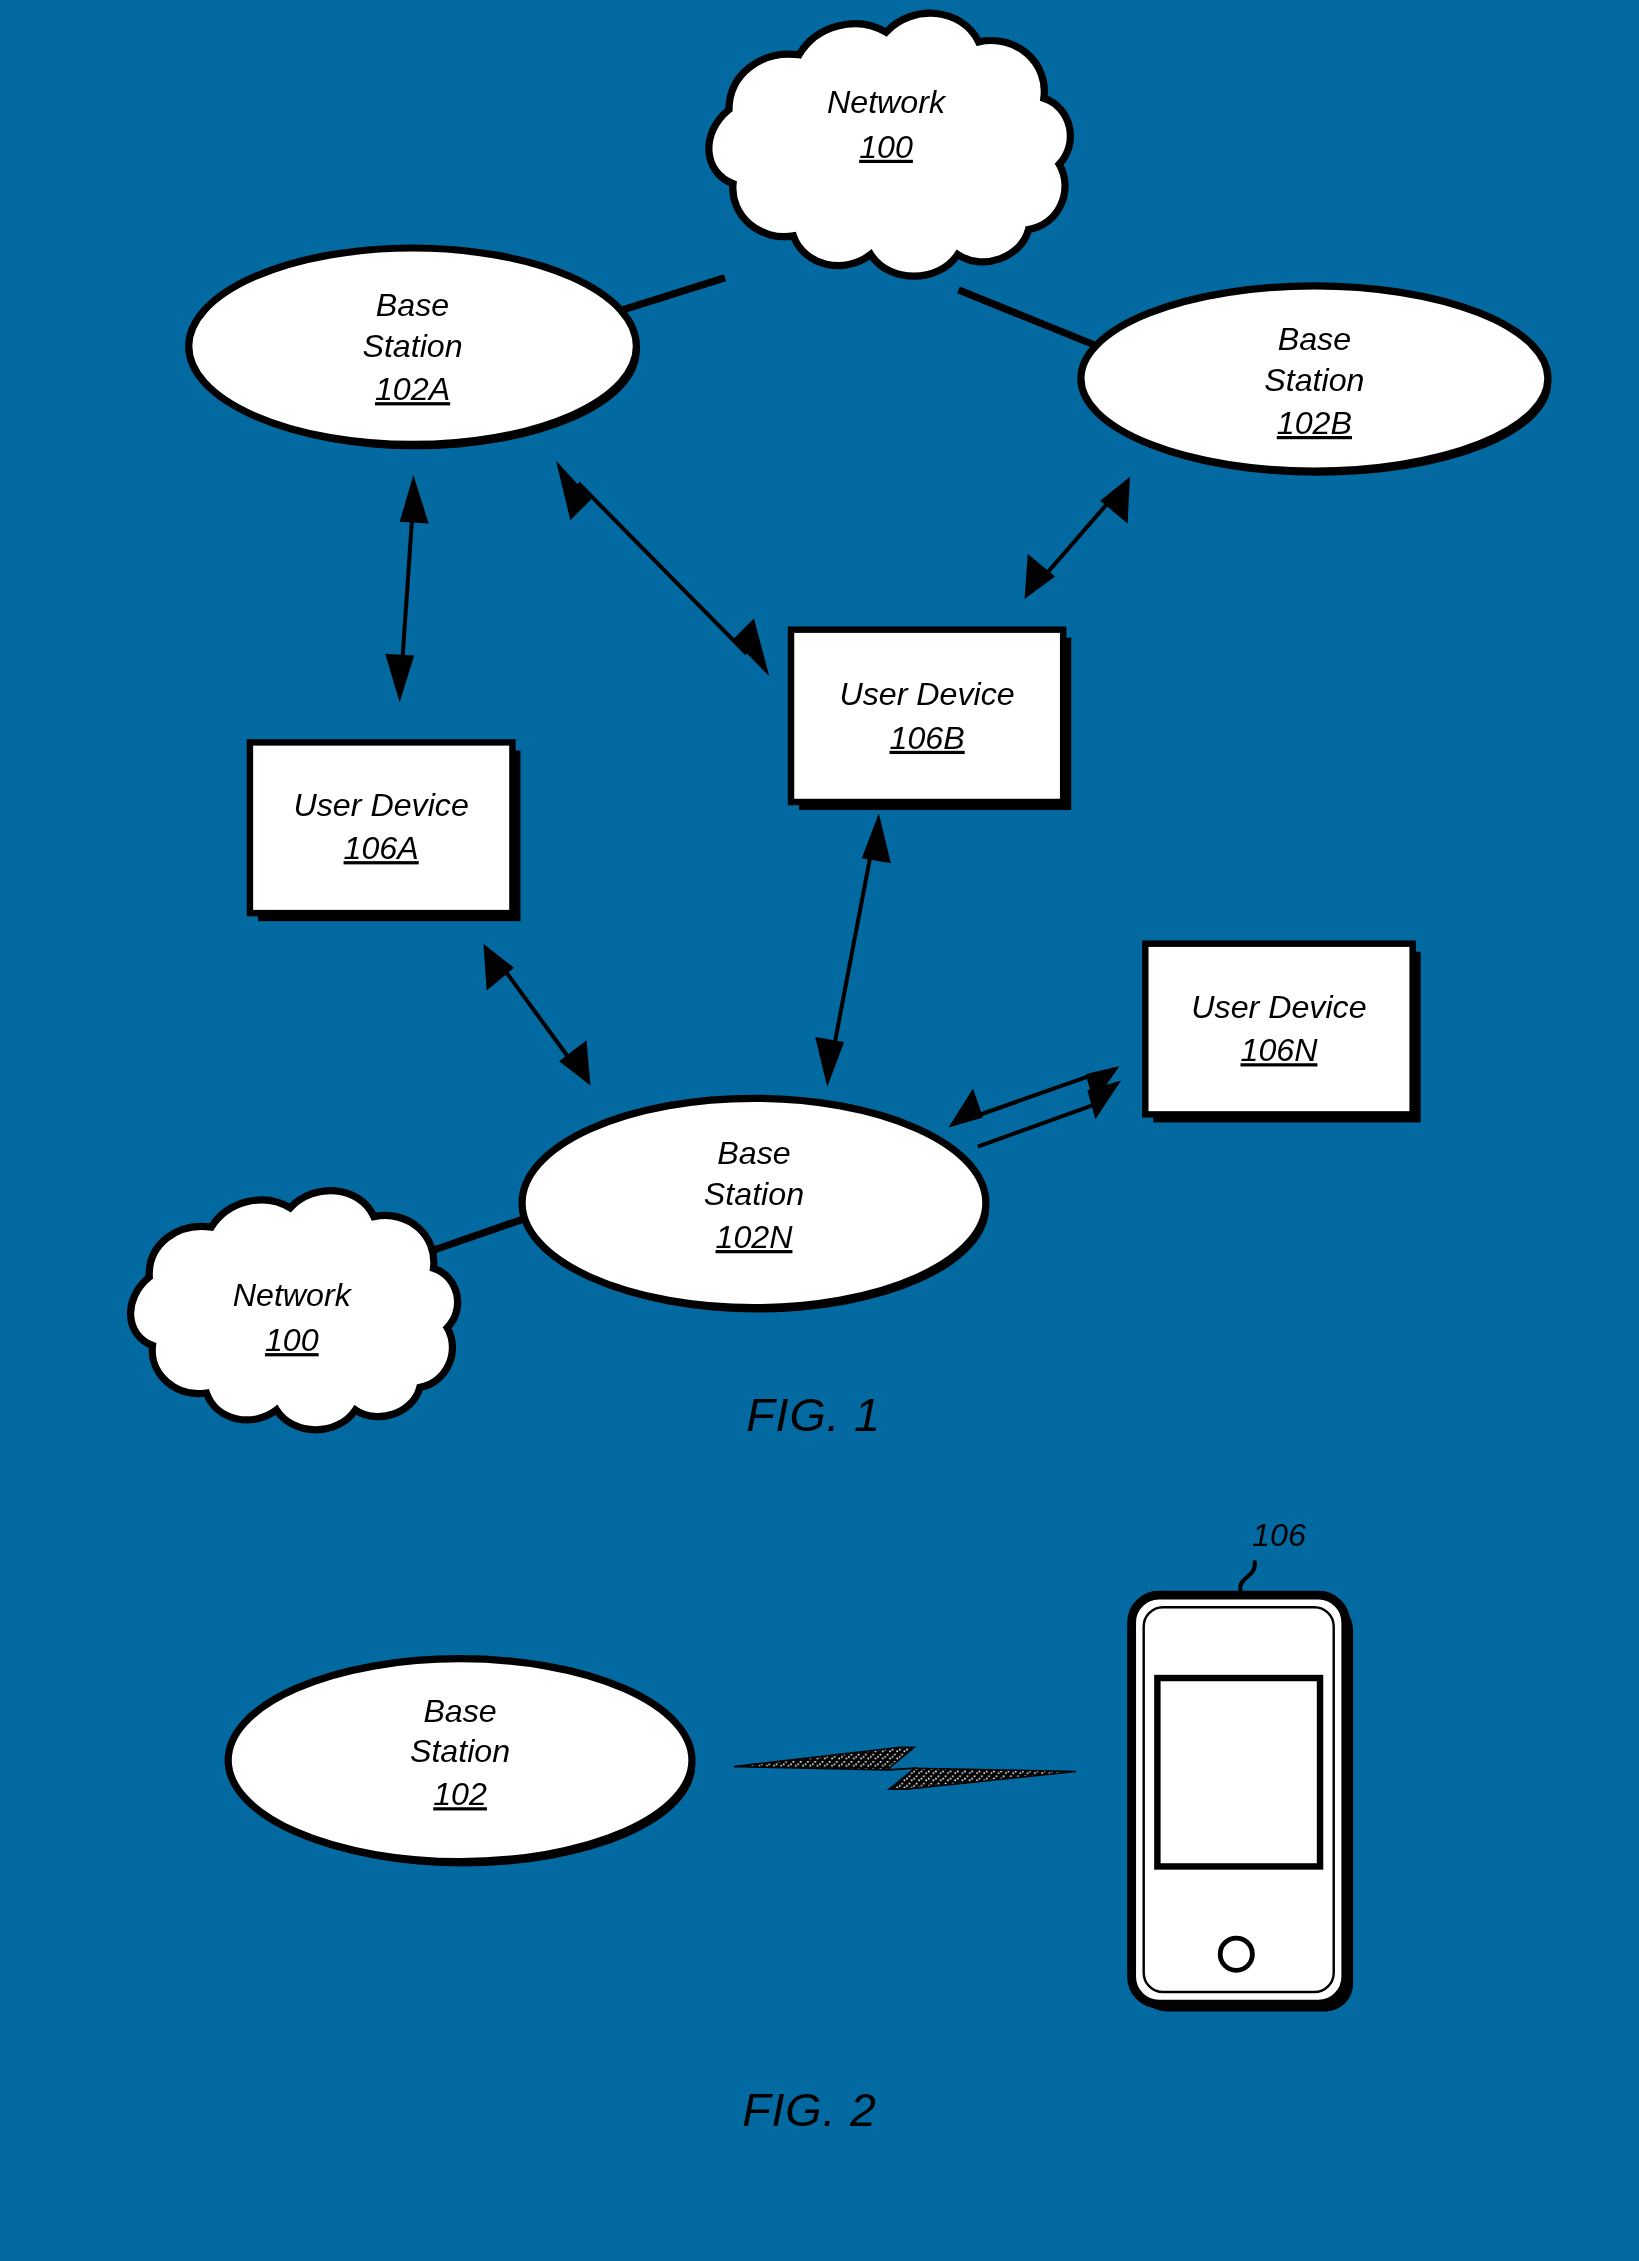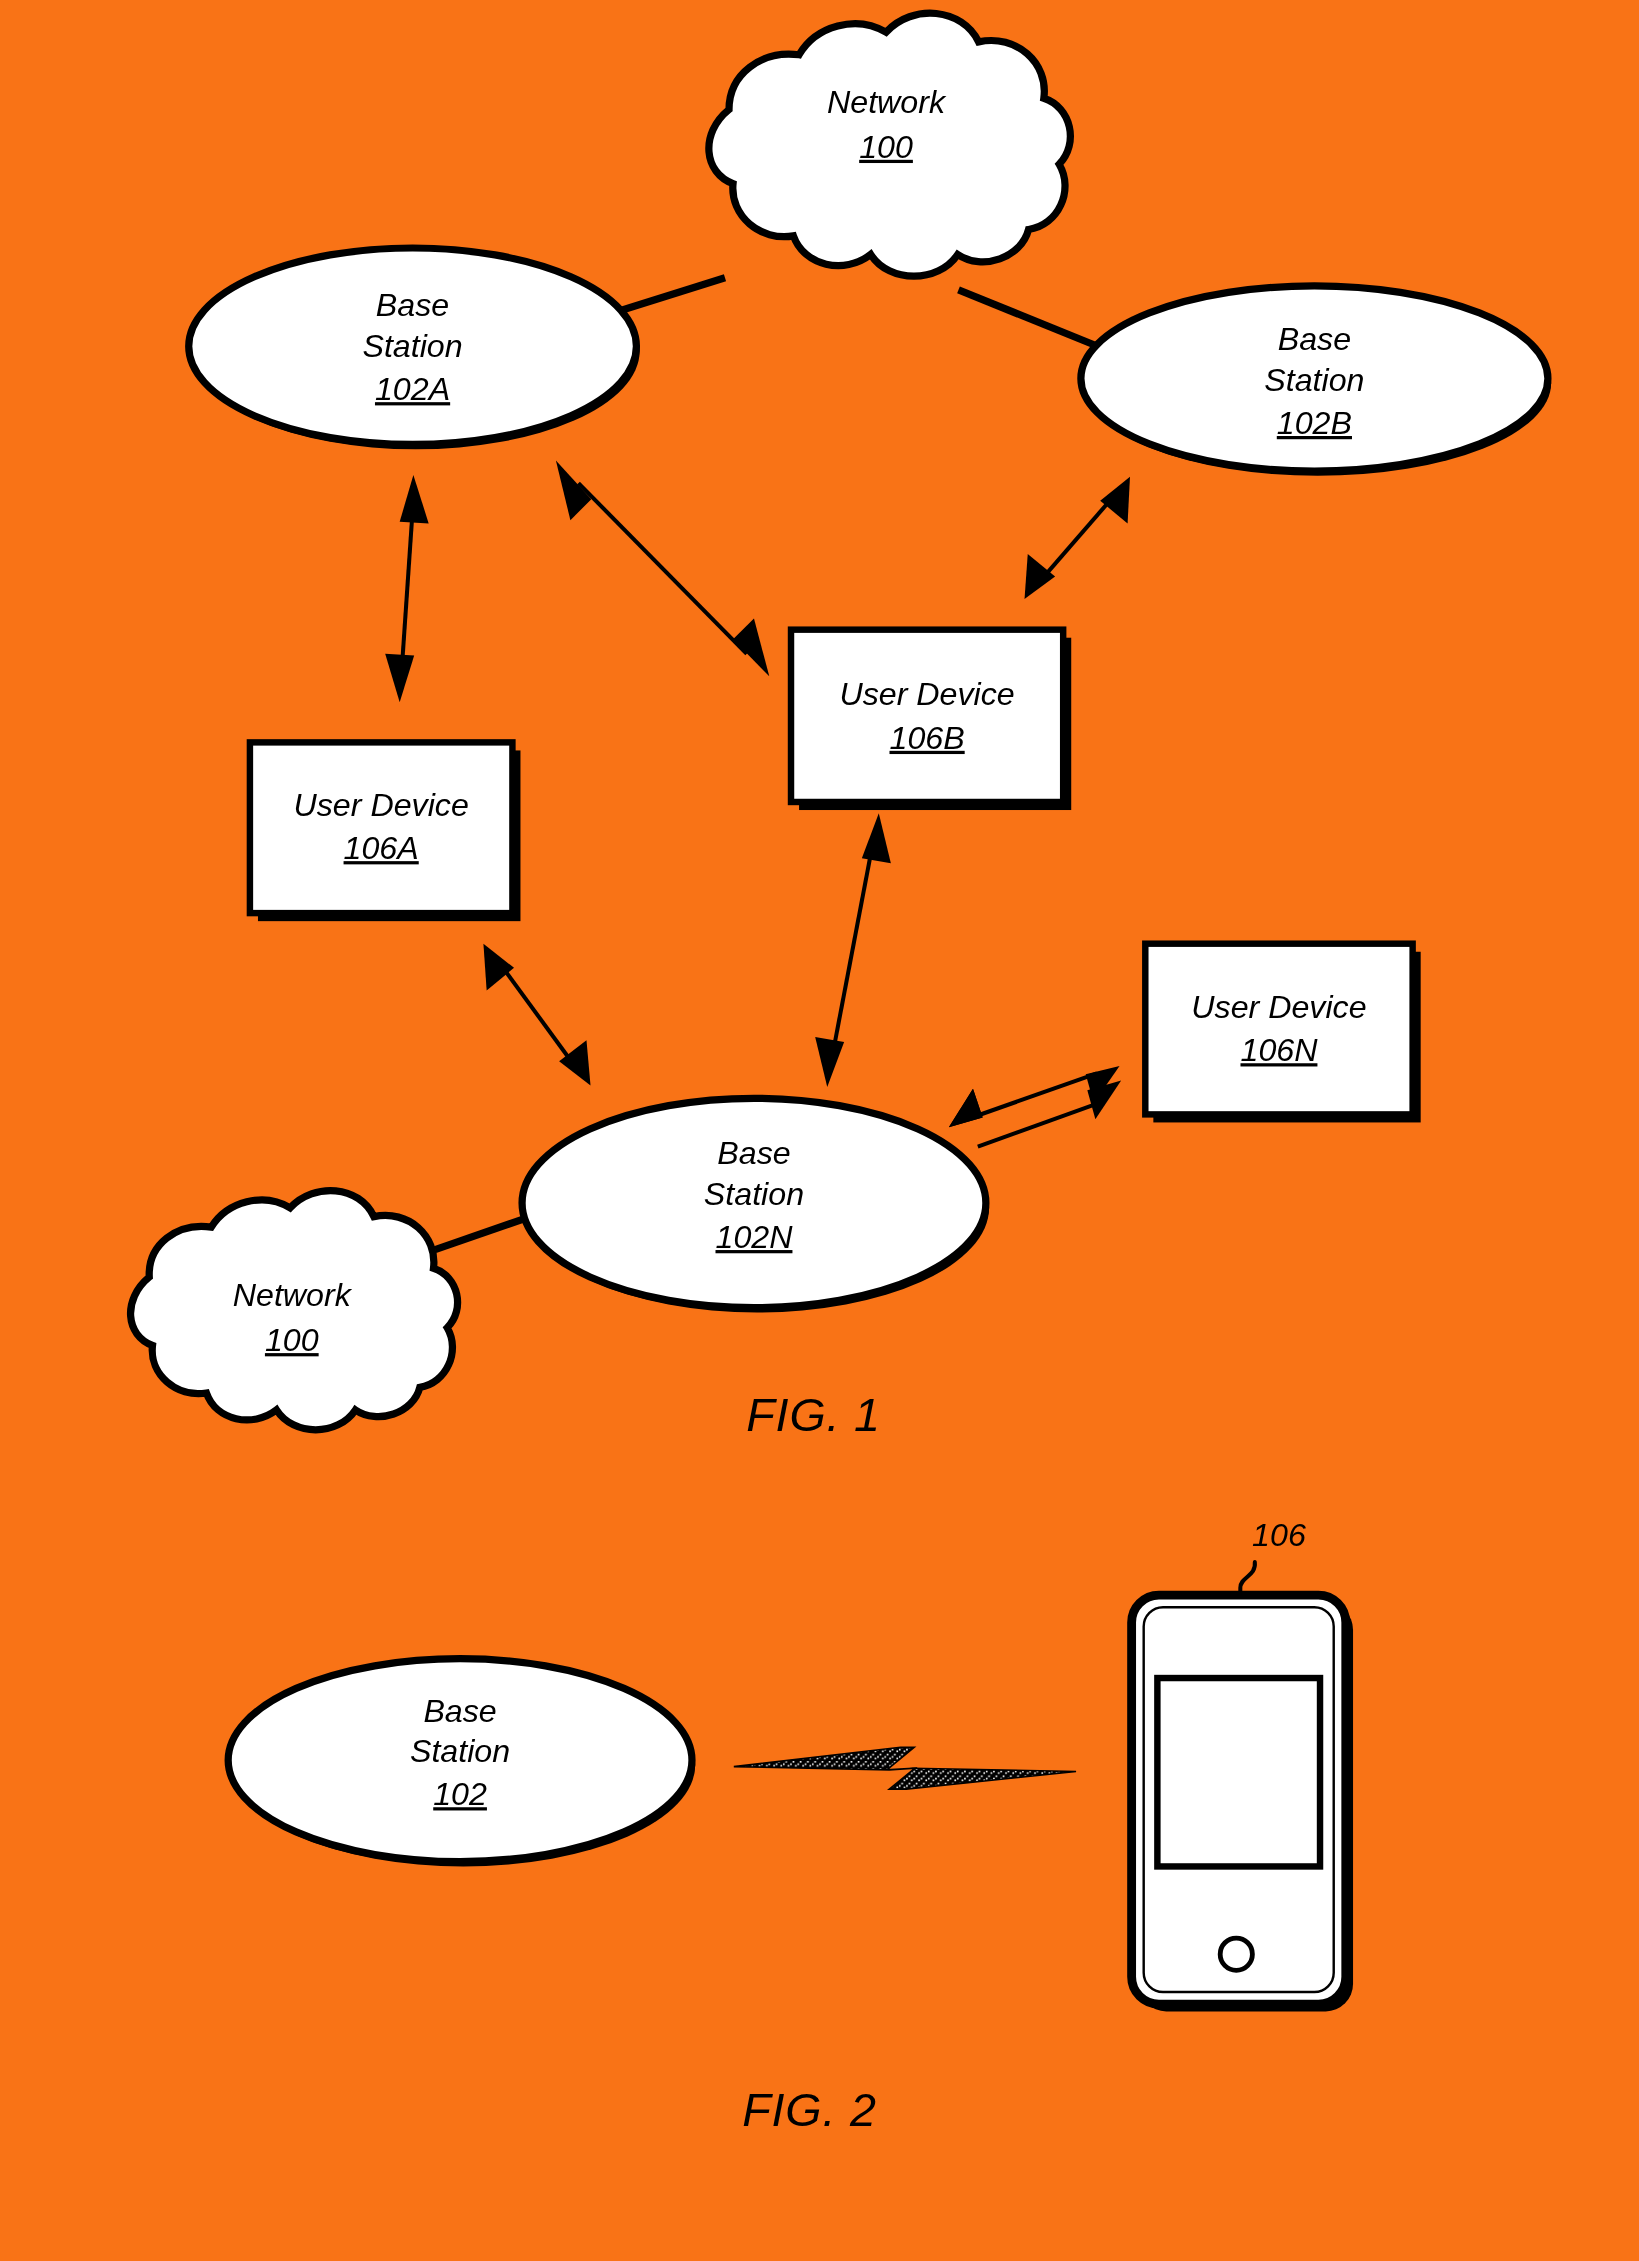--- a/index.html
+++ b/index.html
@@ -12,21 +12,21 @@
     width: 1640px;
     height: 2261px;
     font-family: "Liberation Sans", sans-serif;
     color: #000000;
     overflow: hidden;
   }
   #sheet {
     position: relative;
     width: 1640px;
     height: 2261px;
-    background: #f97316;
+    background: #0369a1;
   }
   #figure-svg {
     position: absolute;
     left: 0;
     top: 0;
     width: 1640px;
     height: 2261px;
     display: block;
   }
   .node-shape-thick {

